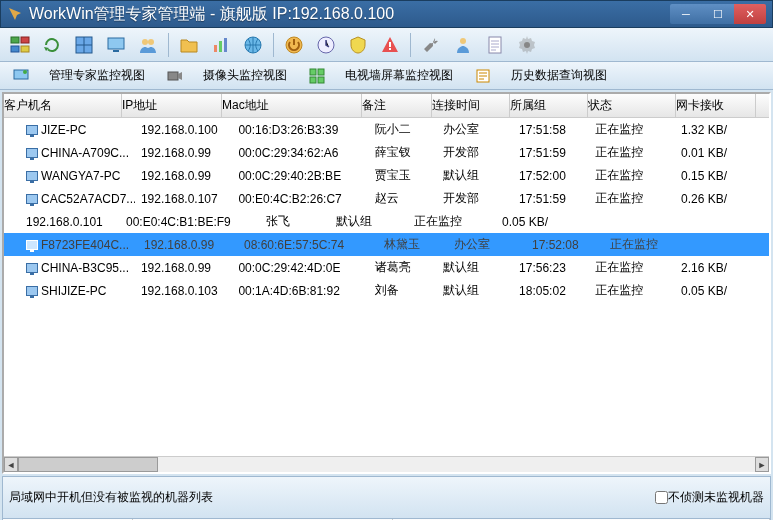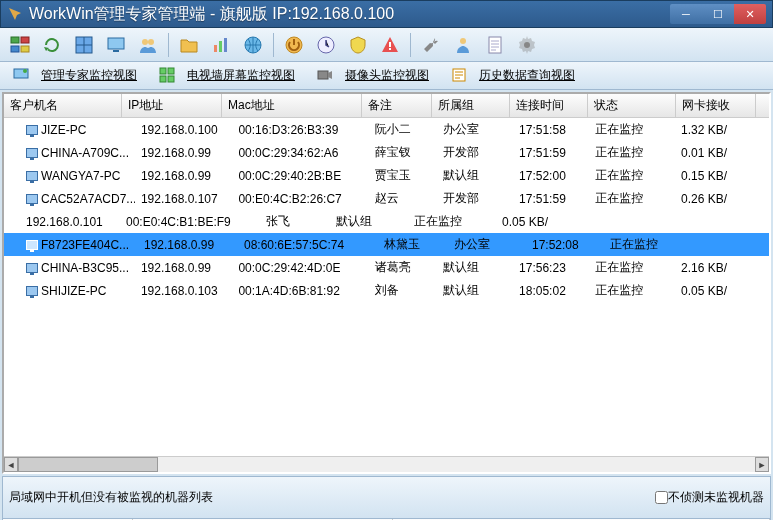--- a/index.html
+++ b/index.html
@@ -13,29 +13,29 @@
 .min { background: linear-gradient(#5f8fc4, #3f6fa4); border-radius: 2px 0 0 2px; }
 .max { background: linear-gradient(#5f8fc4, #3f6fa4); }
 .close { background: linear-gradient(#e06060, #c04040); border-radius: 0 2px 2px 0; }
 
 .toolbar1 { height: 34px; background: linear-gradient(#eef5fb, #d2e3f1); border-bottom: 1px solid #9fb8d0; display: flex; align-items: center; padding: 2px 6px; gap: 4px; }
 .tb-btn { width: 28px; height: 28px; display: flex; align-items: center; justify-content: center; border: 1px solid transparent; border-radius: 3px; cursor: pointer; }
 .tb-sep { width: 1px; height: 24px; background: #9fb8d0; margin: 0 2px; }
 .tb-ico { width: 20px; height: 20px; }
 
 .toolbar2 { height: 28px; background: linear-gradient(#eef5fb, #d2e3f1); border-bottom: 1px solid #9fb8d0; display: flex; align-items: center; padding: 2px 6px; gap: 8px; }
-.view-btn { display: flex; align-items: flex-start; gap: 12px; padding: 2px 6px; border: 1px solid transparent; border-radius: 3px; cursor: pointer; text-decoration: underline; }
+.view-btn { display: flex; align-items: flex-end; gap: 20px; padding: 2px 6px; border: 1px solid transparent; border-radius: 3px; cursor: pointer; }
 .view-ico { width: 16px; height: 16px; display: inline-block; }
 
 .main-table { border: 2px inset #fff; margin: 2px; background: #fff; height: 382px; display: flex; flex-direction: column; }
 .thead { display: flex; background: linear-gradient(#fdfdfd, #e6e6e6); border-bottom: 1px solid #ccc; }
-.th { padding: 3px 6px; border-right: 1px solid #ccc; font-weight: normal; white-space: nowrap; overflow: hidden; }
+.th { padding: 3px 0; border-right: 1px solid #ccc; font-weight: normal; white-space: nowrap; overflow: hidden; }
 .tbody { flex: 1; overflow: auto; }
 .row { display: flex; padding: 1px 16px; }
-.row.sel { background: #3399ff; color: #000000; }
+.row.sel { background: #3399ff; color: #404040; }
 .td { padding: 2px 6px; white-space: nowrap; overflow: hidden; display: flex; align-items: center; gap: 3px; }
 .pc-ico { width: 12px; height: 10px; display: inline-block; border: 1px solid #3a6ea5; background: #9cc8f0; position: relative; flex-shrink: 0; }
 .pc-ico::after { content: ""; position: absolute; left: 3px; right: 3px; bottom: -3px; height: 2px; background: #3a6ea5; }
 .row.sel .pc-ico { border-color: #fff; background: #cde6ff; }
 .row.sel .pc-ico::after { background: #fff; }
 
 .c0 { width: 118px; } .c1 { width: 100px; } .c2 { width: 140px; } .c3 { width: 70px; }
 .c4 { width: 78px; } .c5 { width: 78px; } .c6 { width: 88px; } .c7 { width: 80px; }
 
 .hscroll { height: 16px; background: #efefef; border-top: 1px solid #ccc; position: relative; }
@@ -175,51 +175,51 @@
 <div class="toolbar2">
   <div class="view-btn">
     <span class="view-ico"><svg viewBox="0 0 16 16">
           <rect x="1" y="2" width="14" height="9" fill="#8ec8f0" stroke="#2a6aa0"></rect>
           <circle cx="12" cy="4" r="2" fill="#4a4"></circle>
         </svg></span>
     <span>管理专家监控视图</span>
   </div>
   <div class="view-btn">
     <span class="view-ico"><svg viewBox="0 0 16 16">
+          <rect x="1" y="4" width="10" height="8" fill="#888" stroke="#555"></rect>
+          <path fill="#888" d="M11 6l4-2v8l-4-2z"></path>
+        </svg></span>
+    <span>摄像头监控视图</span>
+  </div>
+  <div class="view-btn">
+    <span class="view-ico"><svg viewBox="0 0 16 16">
           <rect x="1" y="1" width="6" height="6" fill="#6c6" stroke="#383"></rect>
           <rect x="9" y="1" width="6" height="6" fill="#6c6" stroke="#383"></rect>
           <rect x="1" y="9" width="6" height="6" fill="#6c6" stroke="#383"></rect>
           <rect x="9" y="9" width="6" height="6" fill="#6c6" stroke="#383"></rect>
         </svg></span>
     <span>电视墙屏幕监控视图</span>
   </div>
   <div class="view-btn">
     <span class="view-ico"><svg viewBox="0 0 16 16">
-          <rect x="1" y="4" width="10" height="8" fill="#888" stroke="#555"></rect>
-          <path fill="#888" d="M11 6l4-2v8l-4-2z"></path>
-        </svg></span>
-    <span>摄像头监控视图</span>
-  </div>
-  <div class="view-btn">
-    <span class="view-ico"><svg viewBox="0 0 16 16">
           <rect x="2" y="2" width="12" height="12" fill="#fff" stroke="#c80"></rect>
           <path stroke="#c80" d="M4 5h8M4 8h8M4 11h5"></path>
         </svg></span>
     <span>历史数据查询视图</span>
   </div>
 </div>
 
 <div class="main-table">
   <div class="thead">
     <div class="th c0">客户机名</div>
     <div class="th c1">IP地址</div>
     <div class="th c2">Mac地址</div>
     <div class="th c3">备注</div>
+    <div class="th c5">连接时间</div>
     <div class="th c4">所属组</div>
-    <div class="th c5">连接时间</div>
     <div class="th c6">状态</div>
     <div class="th c7">网卡接收</div>
   </div>
   <div class="tbody" id="tbody">
       <div class="row">
         <div class="td c0">
           <span class="pc-ico"></span>
           <span>JIZE-PC</span>
         </div>
         <div class="td c1">192.168.0.100</div>

